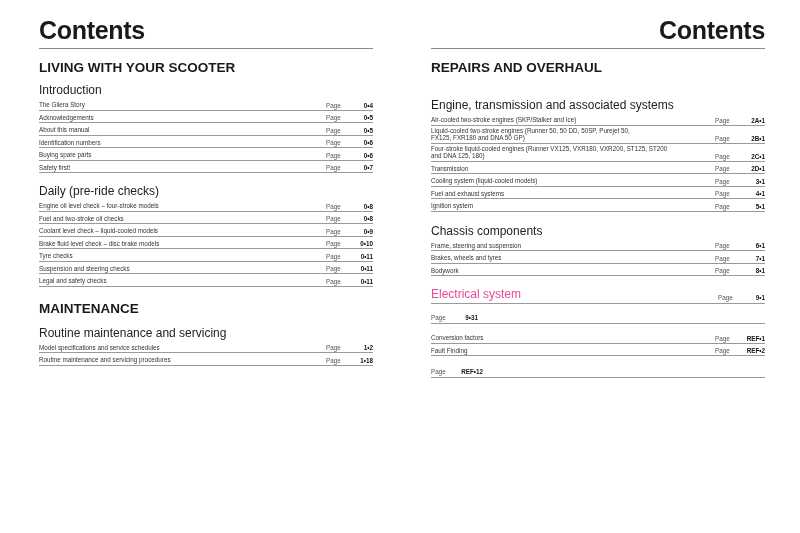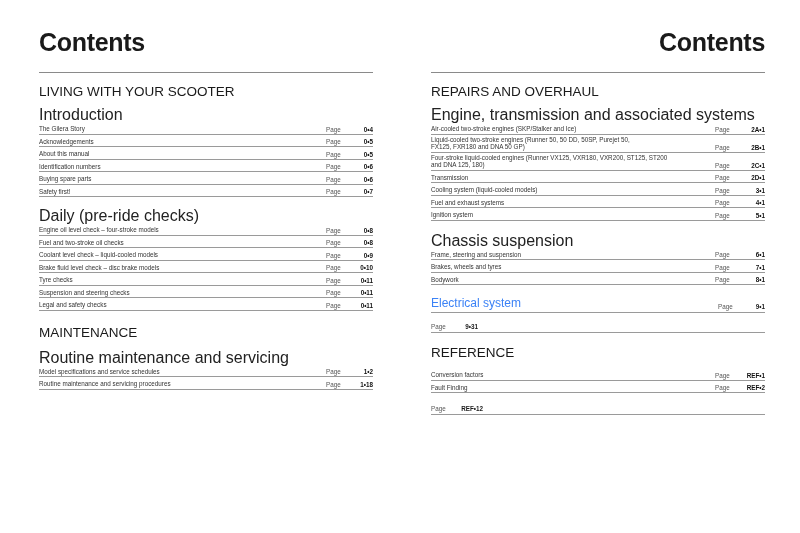--- a/index.html
+++ b/index.html
@@ -1,36 +1,36 @@
 <!DOCTYPE html>
 <html><head>
 <meta charset="utf-8">
 <style>
   html, body { margin:0; padding:0; background:#ffffff; }
   body { width:800px; height:533px; position:relative; overflow:hidden;
          font-family:"Liberation Sans", sans-serif; color:#1a1a1a; }
   .page { position:absolute; top:0; }
   .page-left { left:39px; width:334px; }
   .page-right { left:431px; width:334px; }
-  .page-title { font-weight:bold; font-size:25px; line-height:28px; margin-top:28px;
-                letter-spacing:-0.3px; padding-bottom:16px; border-bottom:1px solid #8a8a8a; }
+  .page-title { font-weight:bold; font-size:25px; line-height:28px; margin-top:16px;
+                letter-spacing:-0.3px; padding-bottom:4px; border-bottom:1px solid #8a8a8a; }
   .page-right .page-title { text-align:right; }
-  .section-title { font-weight:normal; font-size:13.5px; margin-top:9px; margin-bottom:0; line-height:16px; }
+  .section-title { font-weight:bold; font-size:13.5px; margin-top:9px; margin-bottom:0; line-height:16px; }
   .subsection { margin-top:10px; }
-  .subsection-title { font-size:16px; line-height:13px; color:#222; margin-bottom:1px; }
+  .subsection-title { font-size:12px; line-height:13px; color:#222; margin-bottom:1px; }
   .row { display:flex; align-items:flex-end; font-size:6.3px; color:#333;
          border-bottom:1px solid #9a9a9a; padding:1px 0 1px 0; min-height:9.5px; }
   .row .label { flex:1; line-height:7.5px; }
   .row .pg { width:30px; color:#555; }
   .row .num { width:17px; text-align:right; font-weight:bold; color:#111; }
   .row.wide .num { width:26px; }
   .row.wide .pg { width:24px; }
   .big-row { display:flex; align-items:flex-end; border-bottom:1px solid #9a9a9a;
              padding-bottom:2px; margin-top:12px; }
-  .big-row .label { flex:1; font-size:12px; line-height:13px; color:#3b82f6; }
+  .big-row .label { flex:1; font-size:12px; line-height:13px; color:#ec4899; }
   .big-row .pg { font-size:6.3px; color:#555; width:30px; }
   .big-row .num { font-size:6.3px; font-weight:bold; width:17px; text-align:right; }
   .big-row.wide .pg { width:22px; }
   .big-row.wide .num { width:30px; }
 </style>
 </head>
 <body>
 
 <div class="page page-left">
   <div class="page-title">Contents</div>
@@ -125,21 +125,21 @@
         <span class="num">1•18</span>
       </div>
   </div>
 </div>
 
 <div class="page page-right">
   <div class="page-title">Contents</div>
 
   <div class="section-title" style="margin-top:11px">REPAIRS AND OVERHAUL</div>
 
-  <div class="subsection" style="margin-top:8px">
+  <div class="subsection" style="margin-top:23px">
     <div class="subsection-title">Engine, transmission and associated systems</div>
     <div class="row wide">
         <span class="label">Air-cooled two-stroke engines (SKP/Stalker and Ice)</span>
         <span class="pg">Page</span>
         <span class="num">2A•1</span>
       </div>
     <div class="row wide">
         <span class="label"><span>Liquid-cooled two-stroke engines (Runner 50, 50 DD, 50SP, Purejet 50,</span><br><span>FX125, FXR180 and DNA 50 GP)</span></span>
         <span class="pg">Page</span>
         <span class="num">2B•1</span>
@@ -165,21 +165,21 @@
         <span class="num">4•1</span>
       </div>
     <div class="row wide">
         <span class="label">Ignition system</span>
         <span class="pg">Page</span>
         <span class="num">5•1</span>
       </div>
   </div>
 
   <div class="subsection" style="margin-top:13px">
-    <div class="subsection-title">Chassis suspension</div>
+    <div class="subsection-title">Chassis components</div>
     <div class="row wide">
         <span class="label">Frame, steering and suspension</span>
         <span class="pg">Page</span>
         <span class="num">6•1</span>
       </div>
     <div class="row wide">
         <span class="label">Brakes, wheels and tyres</span>
         <span class="pg">Page</span>
         <span class="num">7•1</span>
       </div>
@@ -193,21 +193,20 @@
   <div class="big-row">
     <span class="label">Electrical system</span>
     <span class="pg">Page</span>
     <span class="num">9•1</span>
   </div>
   <div class="big-row" style="margin-top:10px">
     <span class="pg">Page</span>
     <span class="num">9•31</span>
   </div>
 
-  <div class="section-title" style="margin-top:12px">REFERENCE</div>
   <div style="margin-top:7px">
     <div class="row wide">
         <span class="label">Conversion factors</span>
         <span class="pg">Page</span>
         <span class="num">REF•1</span>
       </div>
     <div class="row wide">
         <span class="label">Fault Finding</span>
         <span class="pg">Page</span>
         <span class="num">REF•2</span>

